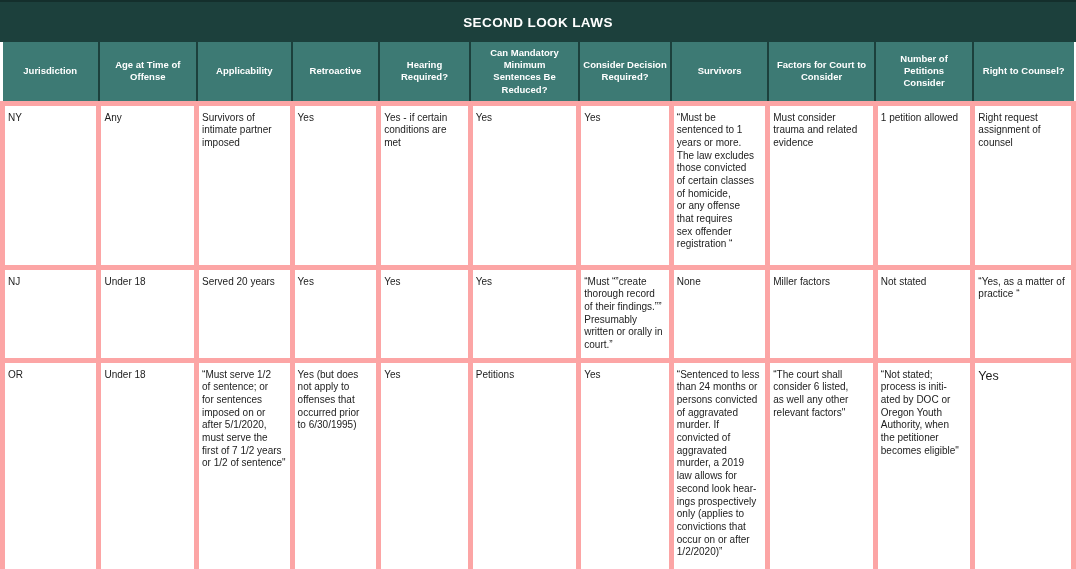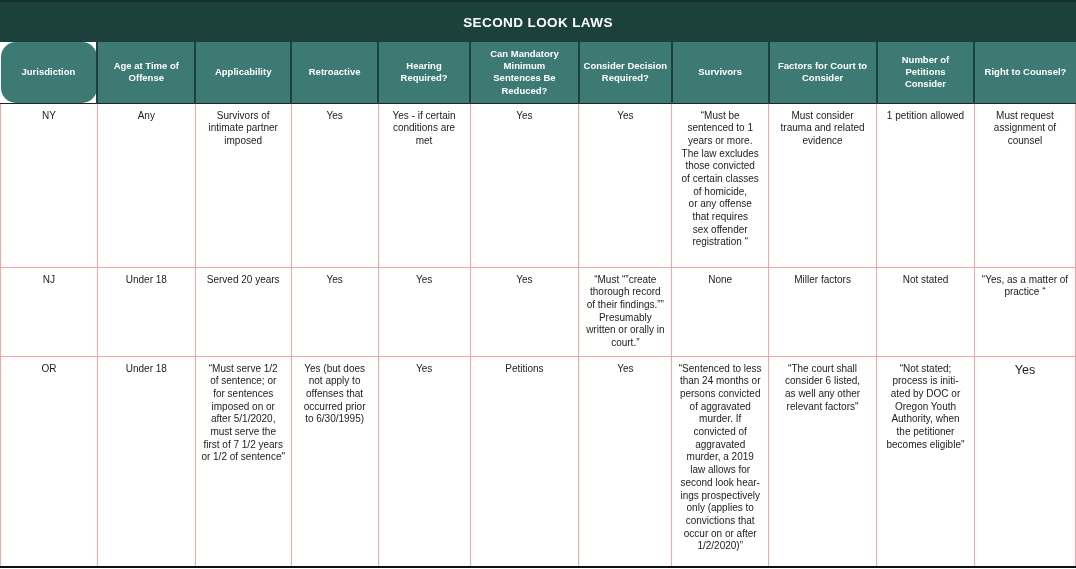--- a/index.html
+++ b/index.html
@@ -53,31 +53,31 @@
     font-weight: bold;
     font-size: 9.5px;
     line-height: 1.3;
     text-align: center;
     vertical-align: middle;
     padding: 3px 2px;
     white-space: pre-line;
     border-left: 2px solid #1c403c;
     border-bottom: 1px solid #222222;
   }
-  thead th:first-child { border-left: none; border-radius: 15px; }
+  thead th:first-child { border-left: none; }
   tbody td {
     background: #ffffff;
     color: #1c1c1c;
     font-size: 10px;
     line-height: 1.27;
-    text-align: center;
+    text-align: left;
     vertical-align: top;
     padding: 6px 3px;
     white-space: pre-line;
-    border: 1px solid #fca5a5;
+    border: 5px solid #fca5a5;
     overflow: hidden;
   }
   tbody tr.row-0 { height: 164px; }
   tbody tr.row-1 { height: 88px; margin-top: 19px; }
   tbody tr.row-2 { height: 211px; }
   tbody td.large-text { font-size: 12.5px; }
 </style>
 </head>
 <body>
 
@@ -144,21 +144,21 @@
 of certain classes
 of homicide,
 or any offense
 that requires
 sex offender
 registration “</td>
           <td>Must consider
 trauma and related
 evidence</td>
           <td>1 petition allowed</td>
-          <td>Must request
+          <td>Right request
 assignment of
 counsel</td>
         </tr>
         <tr class="row-1">
           <td>NJ</td>
           <td>Under 18</td>
           <td>Served 20 years</td>
           <td>Yes</td>
           <td>Yes</td>
           <td>Yes</td>

